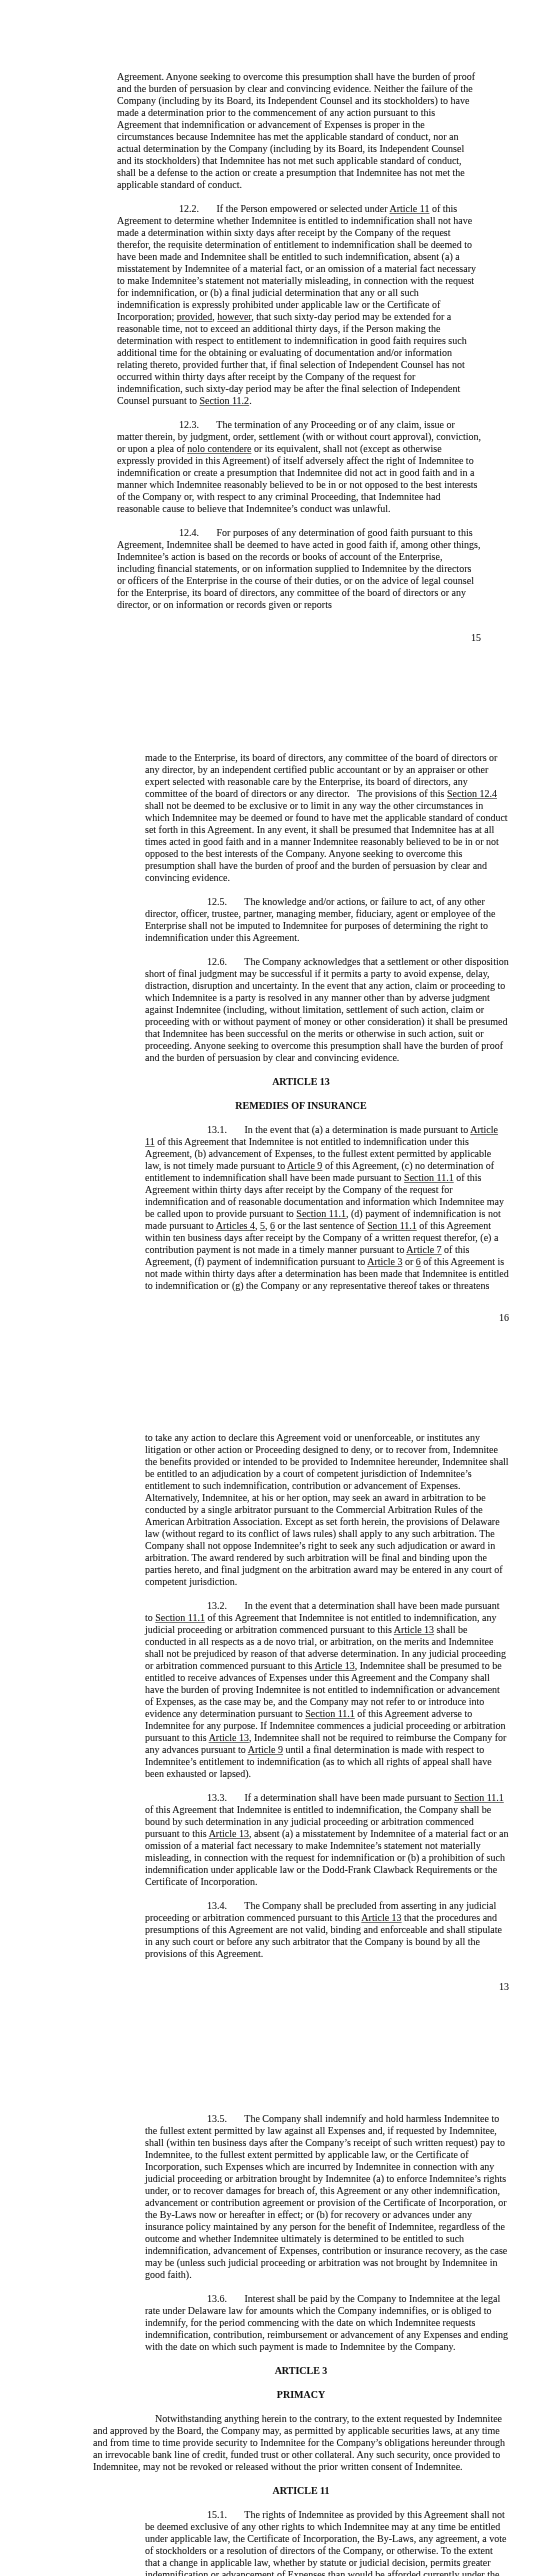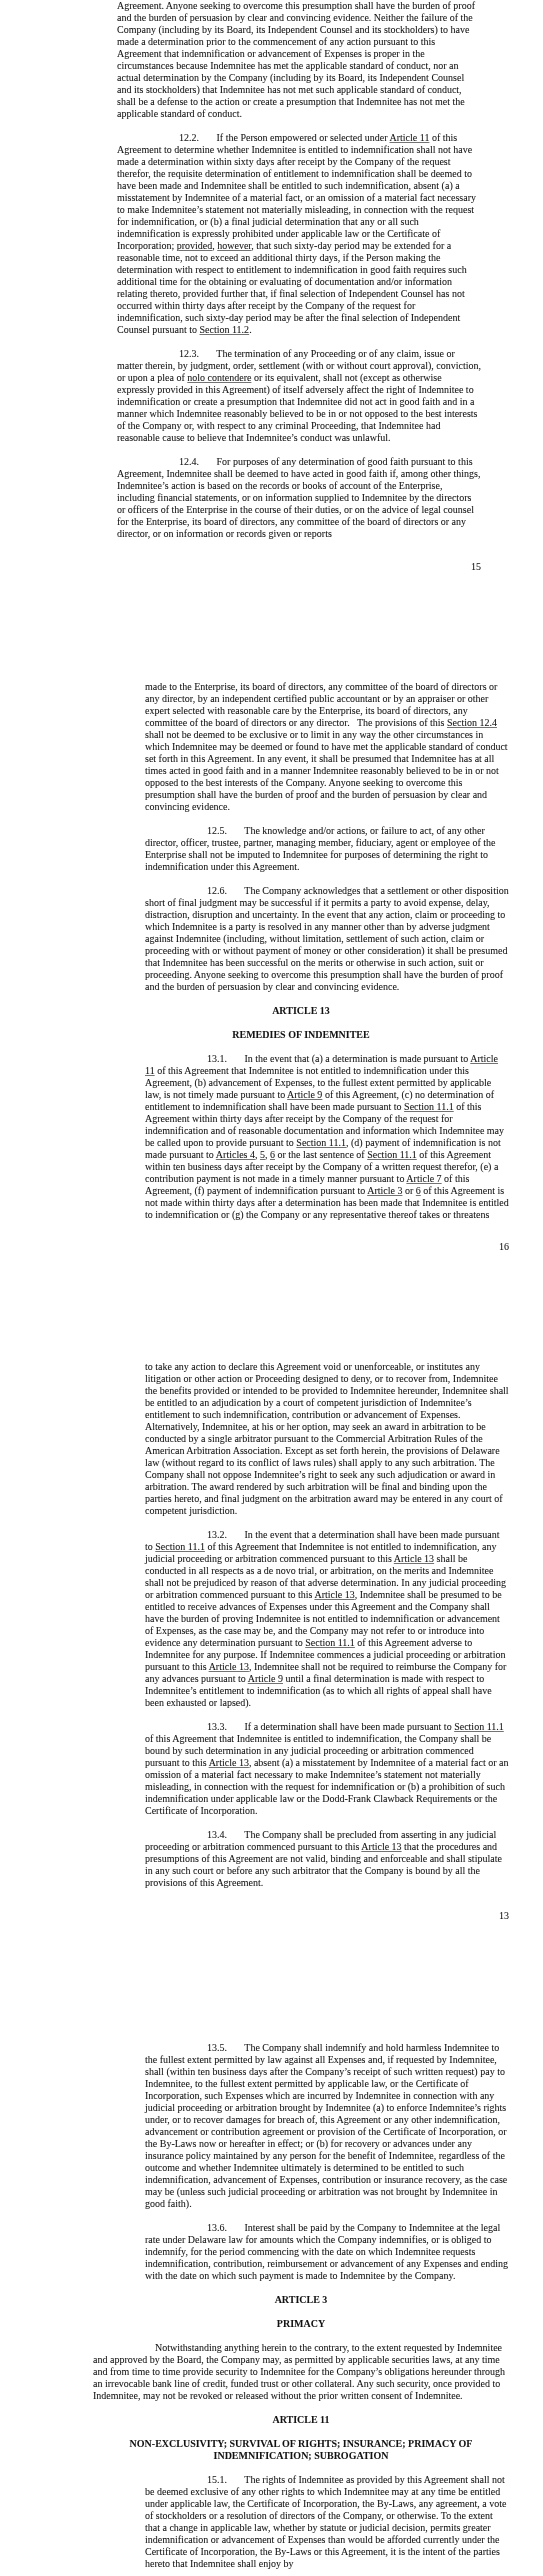--- a/index.html
+++ b/index.html
@@ -4,21 +4,21 @@
 <style>
   html, body { margin:0; padding:0; background:#ffffff; }
   body {
     width:544px;
     font-family:"Liberation Serif", serif;
     color:#121212;
     -webkit-text-stroke:0.1px rgba(0,0,0,.55);
   }
   .doc { padding-bottom:49px; }
   .page { width:544px; }
-  .page-15 { }
+  .page-15 { padding-top:71px; }
   .page-16, .page-17, .page-18 { padding-top:108px;margin-left:28px; }
   p.para {
     font-size:10px;
     line-height:12px;
     margin:12px 0 0 117px;
     width:364px;
     text-align:left;
     white-space:normal;
   }
   p.cont { margin-top:0; text-indent:0; }
@@ -52,39 +52,38 @@
     <p class="para ind">12.3.&nbsp;&nbsp;&nbsp;&nbsp;&nbsp;&nbsp; The termination of any Proceeding or of any claim, issue or matter therein, by judgment, order, settlement (with or without court approval), conviction, or upon a plea of <u>nolo contendere</u> or its equivalent, shall not (except as otherwise expressly provided in this Agreement) of itself adversely affect the right of Indemnitee to indemnification or create a presumption that Indemnitee did not act in good faith and in a manner which Indemnitee reasonably believed to be in or not opposed to the best interests of the Company or, with respect to any criminal Proceeding, that Indemnitee had reasonable cause to believe that Indemnitee’s conduct was unlawful.</p>
     <p class="para ind">12.4.&nbsp;&nbsp;&nbsp;&nbsp;&nbsp;&nbsp; For purposes of any determination of good faith pursuant to this Agreement, Indemnitee shall be deemed to have acted in good faith if, among other things, Indemnitee’s action is based on the records or books of account of the Enterprise, including financial statements, or on information supplied to Indemnitee by the directors or officers of the Enterprise in the course of their duties, or on the advice of legal counsel for the Enterprise, its board of directors, any committee of the board of directors or any director, or on information or records given or reports</p>
     <div class="pagenum">15</div>
   </section>
 
   <section class="page page-16">
     <p class="para cont">made to the Enterprise, its board of directors, any committee of the board of directors or any director, by an independent certified public accountant or by an appraiser or other expert selected with reasonable care by the Enterprise, its board of directors, any committee of the board of directors or any director. &nbsp; The provisions of this <u>Section 12.4</u> shall not be deemed to be exclusive or to limit in any way the other circumstances in which Indemnitee may be deemed or found to have met the applicable standard of conduct set forth in this Agreement.  In any event, it shall be presumed that Indemnitee has at all times acted in good faith and in a manner Indemnitee reasonably believed to be in or not opposed to the best interests of the Company. Anyone seeking to overcome this presumption shall have the burden of proof and the burden of persuasion by clear and convincing evidence.</p>
     <p class="para ind">12.5.&nbsp;&nbsp;&nbsp;&nbsp;&nbsp;&nbsp; The knowledge and/or actions, or failure to act, of any other director, officer, trustee, partner, managing member, fiduciary, agent or employee of the Enterprise shall not be imputed to Indemnitee for purposes of determining the right to indemnification under this Agreement.</p>
     <p class="para ind">12.6.&nbsp;&nbsp;&nbsp;&nbsp;&nbsp;&nbsp; The Company acknowledges that a settlement or other disposition short of final judgment may be successful if it permits a party to avoid expense, delay, distraction, disruption and uncertainty.  In the event that any action, claim or proceeding to which Indemnitee is a party is resolved in any manner other than by adverse judgment against Indemnitee (including, without limitation, settlement of such action, claim or proceeding with or without payment of money or other consideration) it shall be presumed that Indemnitee has been successful on the merits or otherwise in such action, suit or proceeding.  Anyone seeking to overcome this presumption shall have the burden of proof and the burden of persuasion by clear and convincing evidence.</p>
     <div class="article-head">ARTICLE 13</div>
-    <div class="article-head">REMEDIES OF INDEMNITEE</div>
+    <div class="article-head">REMEDIES OF INSURANCE</div>
     <p class="para ind">13.1.&nbsp;&nbsp;&nbsp;&nbsp;&nbsp;&nbsp; In the event that (a) a determination is made pursuant to <u>Article 11</u> of this Agreement that Indemnitee is not entitled to indemnification under this Agreement, (b) advancement of Expenses, to the fullest extent permitted by applicable law, is not timely made pursuant to <u>Article 9</u> of this Agreement, (c) no determination of entitlement to indemnification shall have been made pursuant to <u>Section 11.1</u> of this Agreement within thirty days after receipt by the Company of the request for indemnification and of reasonable documentation and information which Indemnitee may be called upon to provide pursuant to <u>Section 11.1</u>, (d) payment of indemnification is not made pursuant to <u>Articles 4</u>, <u>5</u>, <u>6</u> or the last sentence of <u>Section 11.1</u> of this Agreement within ten business days after receipt by the Company of a written request therefor, (e) a contribution payment is not made in a timely manner pursuant to <u>Article 7</u> of this Agreement, (f) payment of indemnification pursuant to <u>Article 3</u> or <u>6</u> of this Agreement is not made within thirty days after a determination has been made that Indemnitee is entitled to indemnification or (g) the Company or any representative thereof takes or threatens</p>
     <div class="pagenum">16</div>
   </section>
 
   <section class="page page-17">
     <p class="para cont">to take any action to declare this Agreement void or unenforceable, or institutes any litigation or other action or Proceeding designed to deny, or to recover from, Indemnitee the benefits provided or intended to be provided to Indemnitee hereunder, Indemnitee shall be entitled to an adjudication by a court of competent jurisdiction of Indemnitee’s entitlement to such indemnification, contribution or advancement of Expenses. Alternatively, Indemnitee, at his or her option, may seek an award in arbitration to be conducted by a single arbitrator pursuant to the Commercial Arbitration Rules of the American Arbitration Association. Except as set forth herein, the provisions of Delaware law (without regard to its conflict of laws rules) shall apply to any such arbitration. The Company shall not oppose Indemnitee’s right to seek any such adjudication or award in arbitration.  The award rendered by such arbitration will be final and binding upon the parties hereto, and final judgment on the arbitration award may be entered in any court of competent jurisdiction.</p>
     <p class="para ind">13.2.&nbsp;&nbsp;&nbsp;&nbsp;&nbsp;&nbsp; In the event that a determination shall have been made pursuant to <u>Section 11.1</u> of this Agreement that Indemnitee is not entitled to indemnification, any judicial proceeding or arbitration commenced pursuant to this <u>Article 13</u> shall be conducted in all respects as a de novo trial, or arbitration, on the merits and Indemnitee shall not be prejudiced by reason of that adverse determination. In any judicial proceeding or arbitration commenced pursuant to this <u>Article 13</u>, Indemnitee shall be presumed to be entitled to receive advances of Expenses under this Agreement and the Company shall have the burden of proving Indemnitee is not entitled to indemnification or advancement of Expenses, as the case may be, and the Company may not refer to or introduce into evidence any determination pursuant to <u>Section 11.1</u> of this Agreement adverse to Indemnitee for any purpose. If Indemnitee commences a judicial proceeding or arbitration pursuant to this <u>Article 13</u>, Indemnitee shall not be required to reimburse the Company for any advances pursuant to <u>Article 9</u> until a final determination is made with respect to Indemnitee’s entitlement to indemnification (as to which all rights of appeal shall have been exhausted or lapsed).</p>
     <p class="para ind">13.3.&nbsp;&nbsp;&nbsp;&nbsp;&nbsp;&nbsp; If a determination shall have been made pursuant to <u>Section 11.1</u> of this Agreement that Indemnitee is entitled to indemnification, the Company shall be bound by such determination in any judicial proceeding or arbitration commenced pursuant to this <u>Article 13</u>, absent (a) a misstatement by Indemnitee of a material fact or an omission of a material fact necessary to make Indemnitee’s statement not materially misleading, in connection with the request for indemnification or (b) a prohibition of such indemnification under applicable law or the Dodd-Frank Clawback Requirements or the Certificate of Incorporation.</p>
     <p class="para ind">13.4.&nbsp;&nbsp;&nbsp;&nbsp;&nbsp;&nbsp; The Company shall be precluded from asserting in any judicial proceeding or arbitration commenced pursuant to this <u>Article 13</u> that the procedures and presumptions of this Agreement are not valid, binding and enforceable and shall stipulate in any such court or before any such arbitrator that the Company is bound by all the provisions of this Agreement.</p>
     <div class="pagenum">13</div>
   </section>
 
   <section class="page page-18">
     <p class="para ind">13.5.&nbsp;&nbsp;&nbsp;&nbsp;&nbsp;&nbsp; The Company shall indemnify and hold harmless Indemnitee to the fullest extent permitted by law against all Expenses and, if requested by Indemnitee, shall (within ten business days after the Company’s receipt of such written request) pay to Indemnitee, to the fullest extent permitted by applicable law, or the Certificate of Incorporation, such Expenses which are incurred by Indemnitee in connection with any judicial proceeding or arbitration brought by Indemnitee (a) to enforce Indemnitee’s rights under, or to recover damages for breach of, this Agreement or any other indemnification, advancement or contribution agreement or provision of the Certificate of Incorporation, or the By-Laws now or hereafter in effect; or (b) for recovery or advances under any insurance policy maintained by any person for the benefit of Indemnitee, regardless of the outcome and whether Indemnitee ultimately is determined to be entitled to such indemnification, advancement of Expenses, contribution or insurance recovery, as the case may be (unless such judicial proceeding or arbitration was not brought by Indemnitee in good faith).</p>
     <p class="para ind">13.6.&nbsp;&nbsp;&nbsp;&nbsp;&nbsp;&nbsp; Interest shall be paid by the Company to Indemnitee at the legal rate under Delaware law for amounts which the Company indemnifies, or is obliged to indemnify, for the period commencing with the date on which Indemnitee requests indemnification, contribution, reimbursement or advancement of any Expenses and ending with the date on which such payment is made to Indemnitee by the Company.</p>
     <div class="article-head">ARTICLE 3</div>
     <div class="article-head">PRIMACY</div>
     <p class="para wide">Notwithstanding anything herein to the contrary, to the extent requested by Indemnitee and approved by the Board, the Company may, as permitted by applicable securities laws, at any time and from time to time provide security to Indemnitee for the Company’s obligations hereunder through an irrevocable bank line of credit, funded trust or other collateral. Any such security, once provided to Indemnitee, may not be revoked or released without the prior written consent of Indemnitee.</p>
     <div class="article-head">ARTICLE 11</div>
-    <div class="article-head">NON-EXCLUSIVITY; SURVIVAL OF RIGHTS; INSURANCE; PRIMACY OF INDEMNIFICATION; SUBROGATION</div>
     <p class="para ind">15.1.&nbsp;&nbsp;&nbsp;&nbsp;&nbsp;&nbsp; The rights of Indemnitee as provided by this Agreement shall not be deemed exclusive of any other rights to which Indemnitee may at any time be entitled under applicable law, the Certificate of Incorporation, the By-Laws, any agreement, a vote of stockholders or a resolution of directors of the Company, or otherwise.  To the extent that a change in applicable law, whether by statute or judicial decision, permits greater indemnification or advancement of Expenses than would be afforded currently under the Certificate of Incorporation, the By-Laws or this Agreement, it is the intent of the parties hereto that Indemnitee shall enjoy by</p>
 
   </section>
 
 </div>
 
 
 </body></html>

